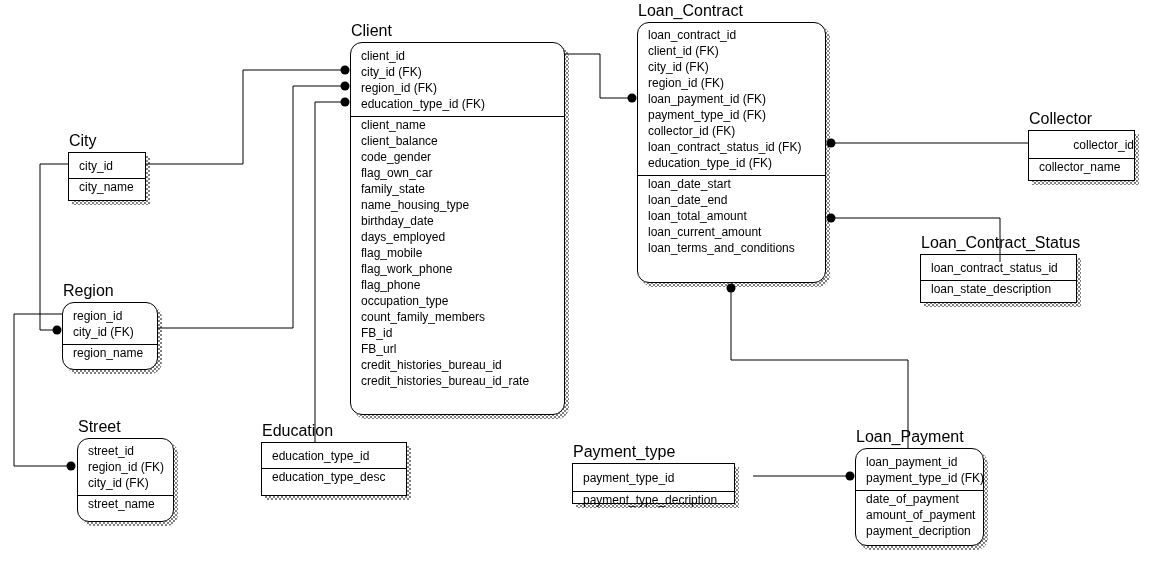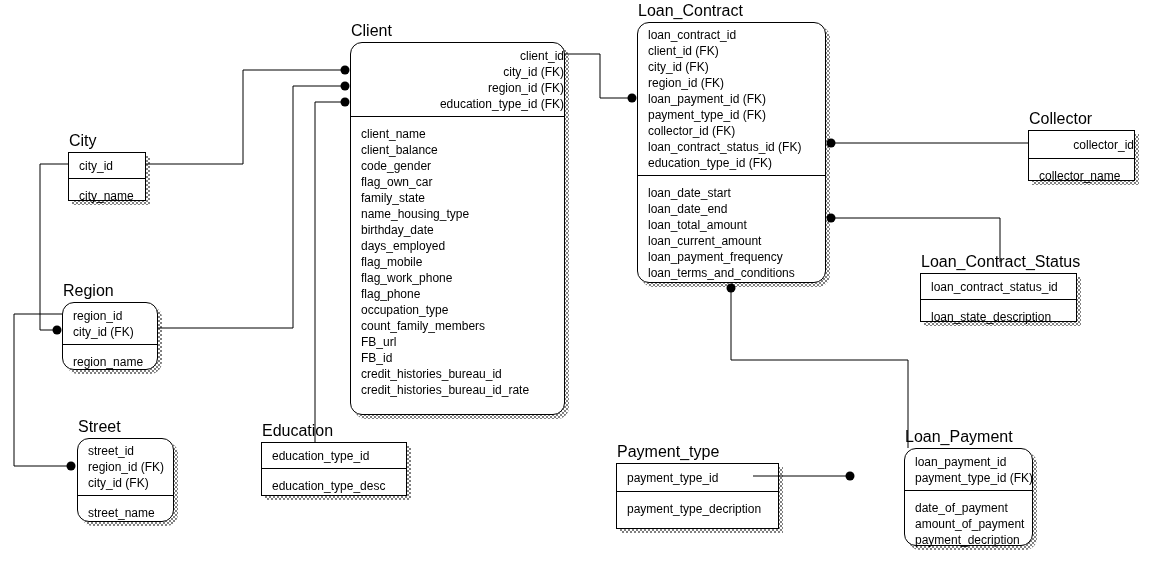--- a/index.html
+++ b/index.html
@@ -24,21 +24,21 @@
   .box{
     position:absolute;left:0;top:0;width:100%;height:100%;
     background:#ffffff;border:1px solid #000;box-sizing:border-box;
     display:flex;flex-direction:column;
   }
   .rounded, .rounded .box, .rounded .shadow{border-radius:12px;}
   .keys{
     display:flex;flex-direction:column;justify-content:center;
     box-sizing:border-box;flex:0 0 auto;
   }
-  .attrs{border-top:1px solid #000;padding-top:9px;flex:1 1 auto;}
+  .attrs{border-top:1px solid #000;padding-top:0;flex:1 1 auto;}
   .row{line-height:16px;padding-left:10px;white-space:nowrap;}
   svg.rel-layer{position:absolute;left:0;top:0;pointer-events:none;}
 </style>
 </head>
 <body>
 
 <div id="diagram" style="background: rgb(255, 255, 255);">
     <div class="entity" style="left: 68px; top: 152px; width: 78px; height: 49px;">
       <div class="entity-title">City</div>
       <div class="shadow"></div>
@@ -87,42 +87,42 @@
         </div>
         <div class="attrs">
           <div class="row">education_type_desc</div>
         </div>
       </div>
     </div>
     <div class="entity rounded" style="left: 350px; top: 42px; width: 215px; height: 373px;">
       <div class="entity-title">Client</div>
       <div class="shadow"></div>
       <div class="box">
-        <div class="keys" style="height: 73px; align-items: flex-end;">
+        <div class="keys" style="height: 73px;">
           <div class="row">client_id</div>
           <div class="row">city_id (FK)</div>
           <div class="row">region_id (FK)</div>
           <div class="row">education_type_id (FK)</div>
         </div>
         <div class="attrs">
           <div class="row">client_name</div>
           <div class="row">client_balance</div>
           <div class="row">code_gender</div>
           <div class="row">flag_own_car</div>
           <div class="row">family_state</div>
           <div class="row">name_housing_type</div>
           <div class="row">birthday_date</div>
           <div class="row">days_employed</div>
           <div class="row">flag_mobile</div>
           <div class="row">flag_work_phone</div>
           <div class="row">flag_phone</div>
           <div class="row">occupation_type</div>
           <div class="row">count_family_members</div>
+          <div class="row">FB_id</div>
           <div class="row">FB_url</div>
-          <div class="row">FB_id</div>
           <div class="row">credit_histories_bureau_id</div>
           <div class="row">credit_histories_bureau_id_rate</div>
         </div>
       </div>
     </div>
     <div class="entity rounded" style="left: 637px; top: 22px; width: 189px; height: 261px;">
       <div class="entity-title">Loan_Contract</div>
       <div class="shadow"></div>
       <div class="box">
         <div class="keys" style="height: 152px;">
@@ -134,62 +134,61 @@
           <div class="row">payment_type_id (FK)</div>
           <div class="row">collector_id (FK)</div>
           <div class="row">loan_contract_status_id (FK)</div>
           <div class="row">education_type_id (FK)</div>
         </div>
         <div class="attrs">
           <div class="row">loan_date_start</div>
           <div class="row">loan_date_end</div>
           <div class="row">loan_total_amount</div>
           <div class="row">loan_current_amount</div>
-          <div class="row">loan_payment_frequency</div>
           <div class="row">loan_terms_and_conditions</div>
         </div>
       </div>
     </div>
     <div class="entity" style="left: 1028px; top: 130px; width: 107px; height: 51px;">
       <div class="entity-title">Collector</div>
       <div class="shadow"></div>
       <div class="box">
         <div class="keys" style="height: 27px; text-align: right;">
           <div class="row">collector_id</div>
         </div>
         <div class="attrs">
           <div class="row">collector_name</div>
         </div>
       </div>
     </div>
-    <div class="entity" style="left: 920px; top: 273px; width: 157px; height: 49px;">
+    <div class="entity" style="left: 920px; top: 254px; width: 157px; height: 49px;">
       <div class="entity-title">Loan_Contract_Status</div>
       <div class="shadow"></div>
       <div class="box">
         <div class="keys" style="height: 25px;">
           <div class="row">loan_contract_status_id</div>
         </div>
         <div class="attrs">
           <div class="row">loan_state_description</div>
         </div>
       </div>
     </div>
-    <div class="entity" style="left: 616px; top: 463px; width: 163px; height: 66px;">
+    <div class="entity" style="left: 572px; top: 463px; width: 163px; height: 41px;">
       <div class="entity-title">Payment_type</div>
       <div class="shadow"></div>
       <div class="box">
         <div class="keys" style="height: 27px;">
           <div class="row">payment_type_id</div>
         </div>
         <div class="attrs">
           <div class="row">payment_type_decription</div>
         </div>
       </div>
     </div>
-    <div class="entity rounded" style="left: 904px; top: 448px; width: 129px; height: 98px;">
+    <div class="entity rounded" style="left: 855px; top: 448px; width: 129px; height: 98px;">
       <div class="entity-title">Loan_Payment</div>
       <div class="shadow"></div>
       <div class="box">
         <div class="keys" style="height: 41px;">
           <div class="row">loan_payment_id</div>
           <div class="row">payment_type_id (FK)</div>
         </div>
         <div class="attrs">
           <div class="row">date_of_payment</div>
           <div class="row">amount_of_payment</div>

